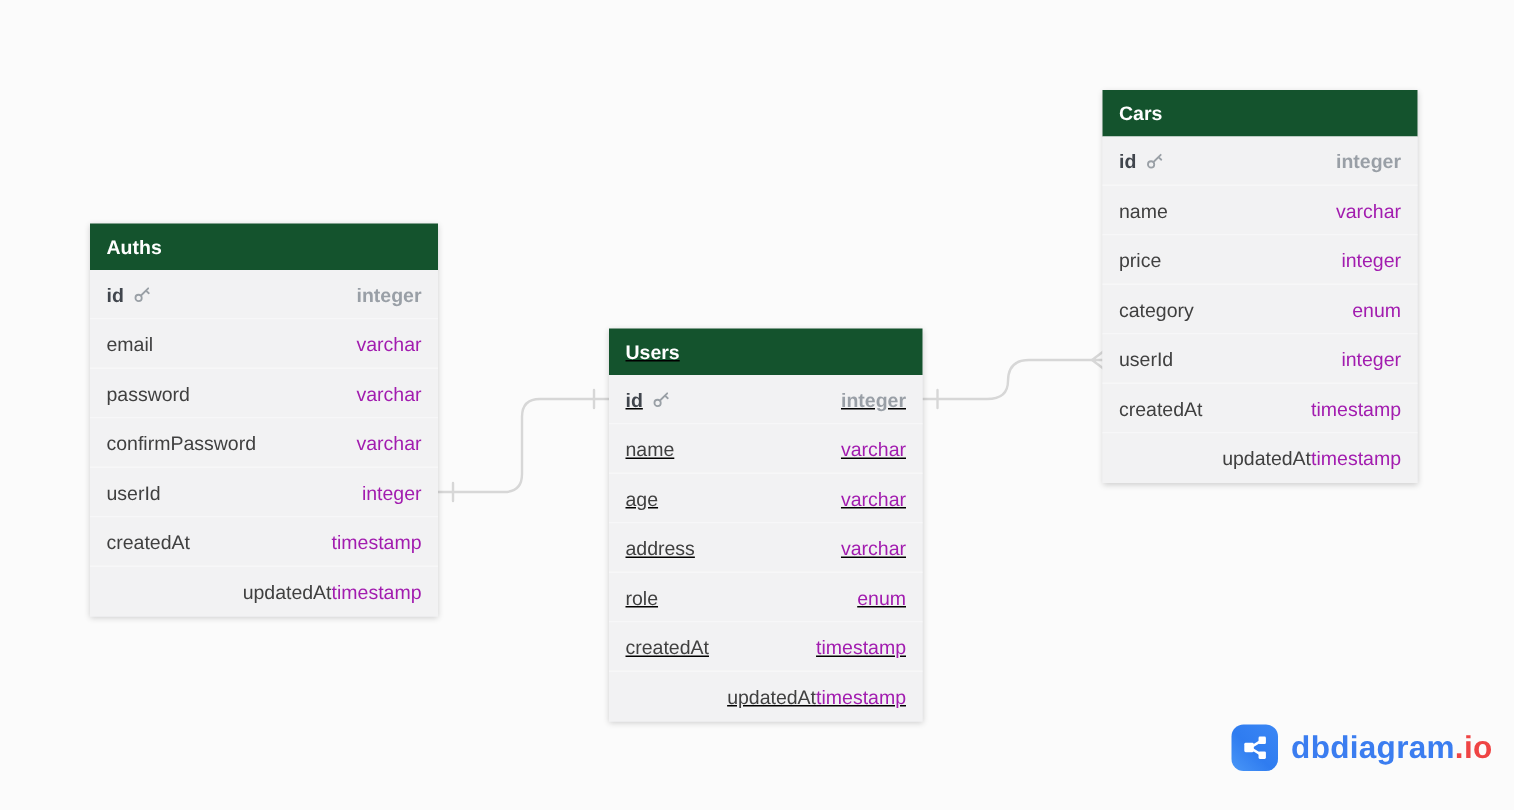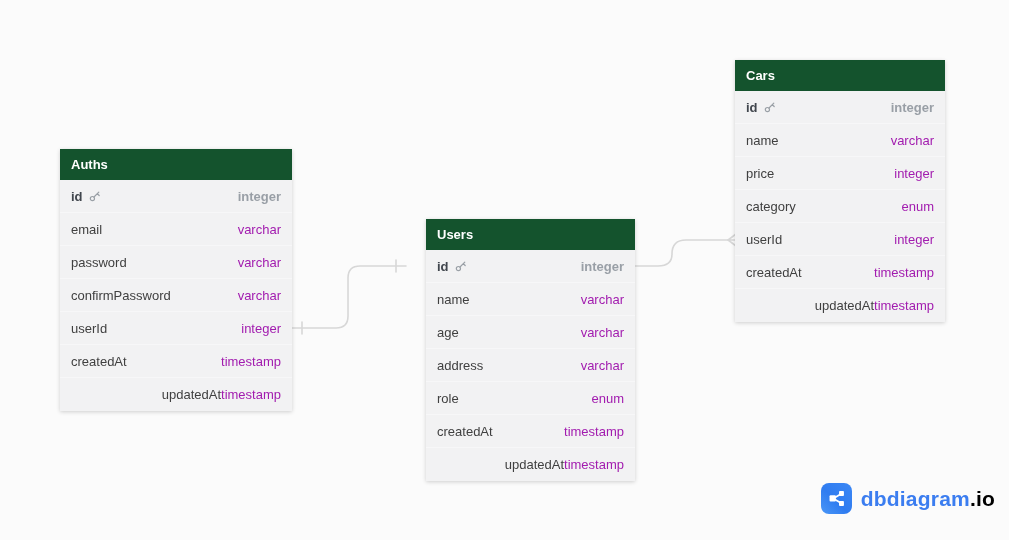--- a/index.html
+++ b/index.html
@@ -79,21 +79,21 @@
     display: flex;
     align-items: center;
     justify-content: center;
   }
   .logo-text {
     font-size: 21px;
     font-weight: 700;
     color: #3b7df0;
     letter-spacing: 0.2px;
   }
-  .logo-text .io { color: #000000; }
+  .logo-text .io { color: #ef4444; }
 </style>
 </head>
 <body>
 
 <div class="canvas">
 
   <svg class="rel-layer">
     <g>
       <path d="M292 328 H336 Q348 328 348 316 V278 Q348 266 360 266 H406"></path>
       <path d="M302 322 V334"></path>
@@ -140,21 +140,21 @@
           <span class="fname">createdAt</span>
           <span class="ftype">timestamp</span>
         </div>
         <div class="row">
           <span class="fname">updatedAt</span>
           <span class="ftype">timestamp</span>
         </div>
       </div>
   </div>
 
-  <div class="db-table" style="left:426px; top:219px; width:209px;">
+  <div class="db-table" style="left:406px; top:219px; width:209px;text-decoration:underline;">
     <div class="thead">
       <span>Users</span>
     </div>
     <div class="trows">
         <div class="row pk">
           <span class="fname">id<span class="key-icon">
               <svg width="12" height="12" viewBox="0 0 12 12">
                 <circle cx="3.4" cy="8.6" r="2.1" fill="none" stroke="#9aa0a6" stroke-width="1.2"></circle>
                 <path d="M5 7 L9.8 2.2 M8.3 3.7 L10.2 5.5" stroke="#9aa0a6" stroke-width="1.2" fill="none" stroke-linecap="round"></path>
               </svg>

